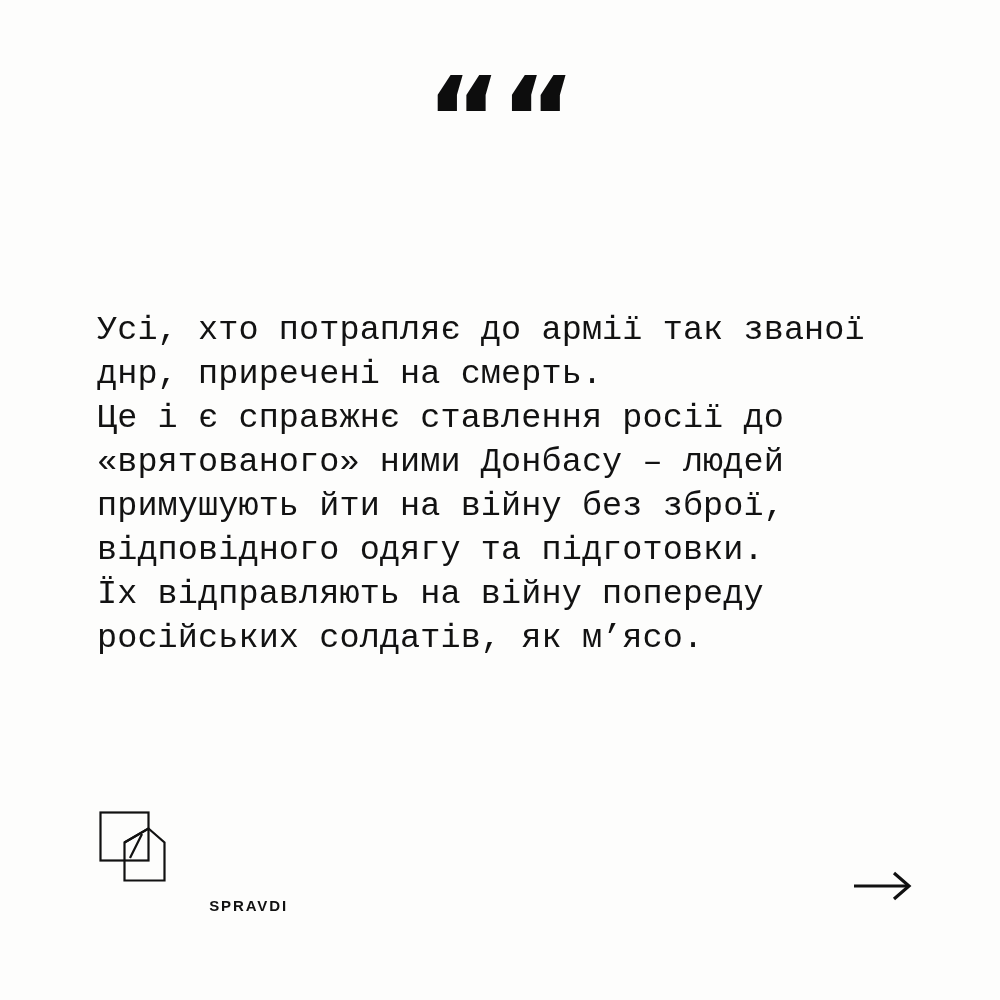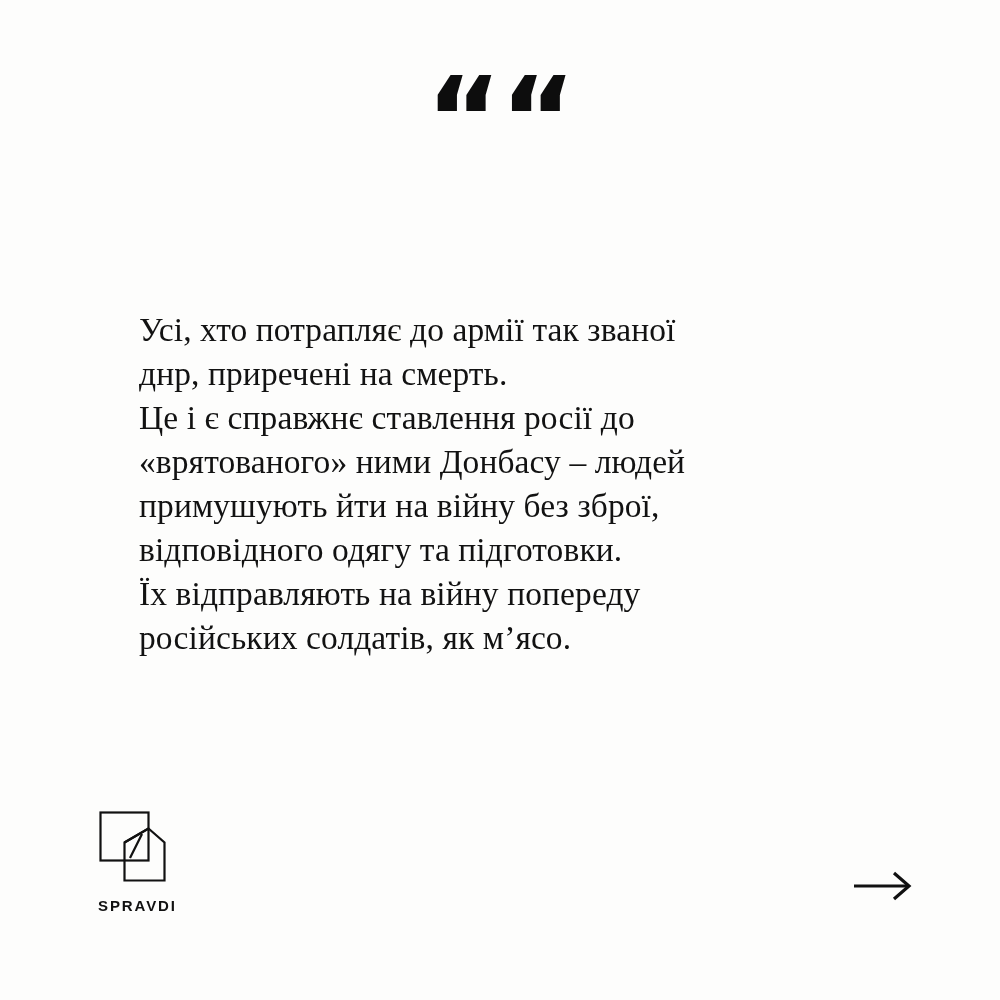--- a/index.html
+++ b/index.html
@@ -33,47 +33,47 @@
     line-height: 1;
     color: #0d0d0d;
     letter-spacing: -2px;
     user-select: none;
   }
   .quote-body {
     position: absolute;
     top: 308px;
     left: 97px;
     width: 790px;
-    font-family: Liberation Serif, serif;
+    font-family: Liberation Mono, monospace;
     font-size: 33.5px;
     line-height: 44px;
     font-weight: 400;
     color: #121212;
     letter-spacing: 0.1px;
     white-space: pre-wrap;
-    margin-left: 42px;
   }
   .brand {
     position: absolute;
     left: 98px;
     bottom: 86px;
     width: 190px;
   }
   .brand-logo {
     width: 78px;
     height: 76px;
     display: block;
   }
   .brand-name {
     margin-top: 11px;
     font-family: "Liberation Sans", sans-serif;
     font-size: 15px;
     font-weight: 700;
     letter-spacing: 1.9px;
     color: #111111;
+    text-align: right;
   }
   .next-arrow {
     position: absolute;
     right: 86px;
     bottom: 96px;
     width: 62px;
     height: 36px;
     cursor: pointer;
   }
 </style>

